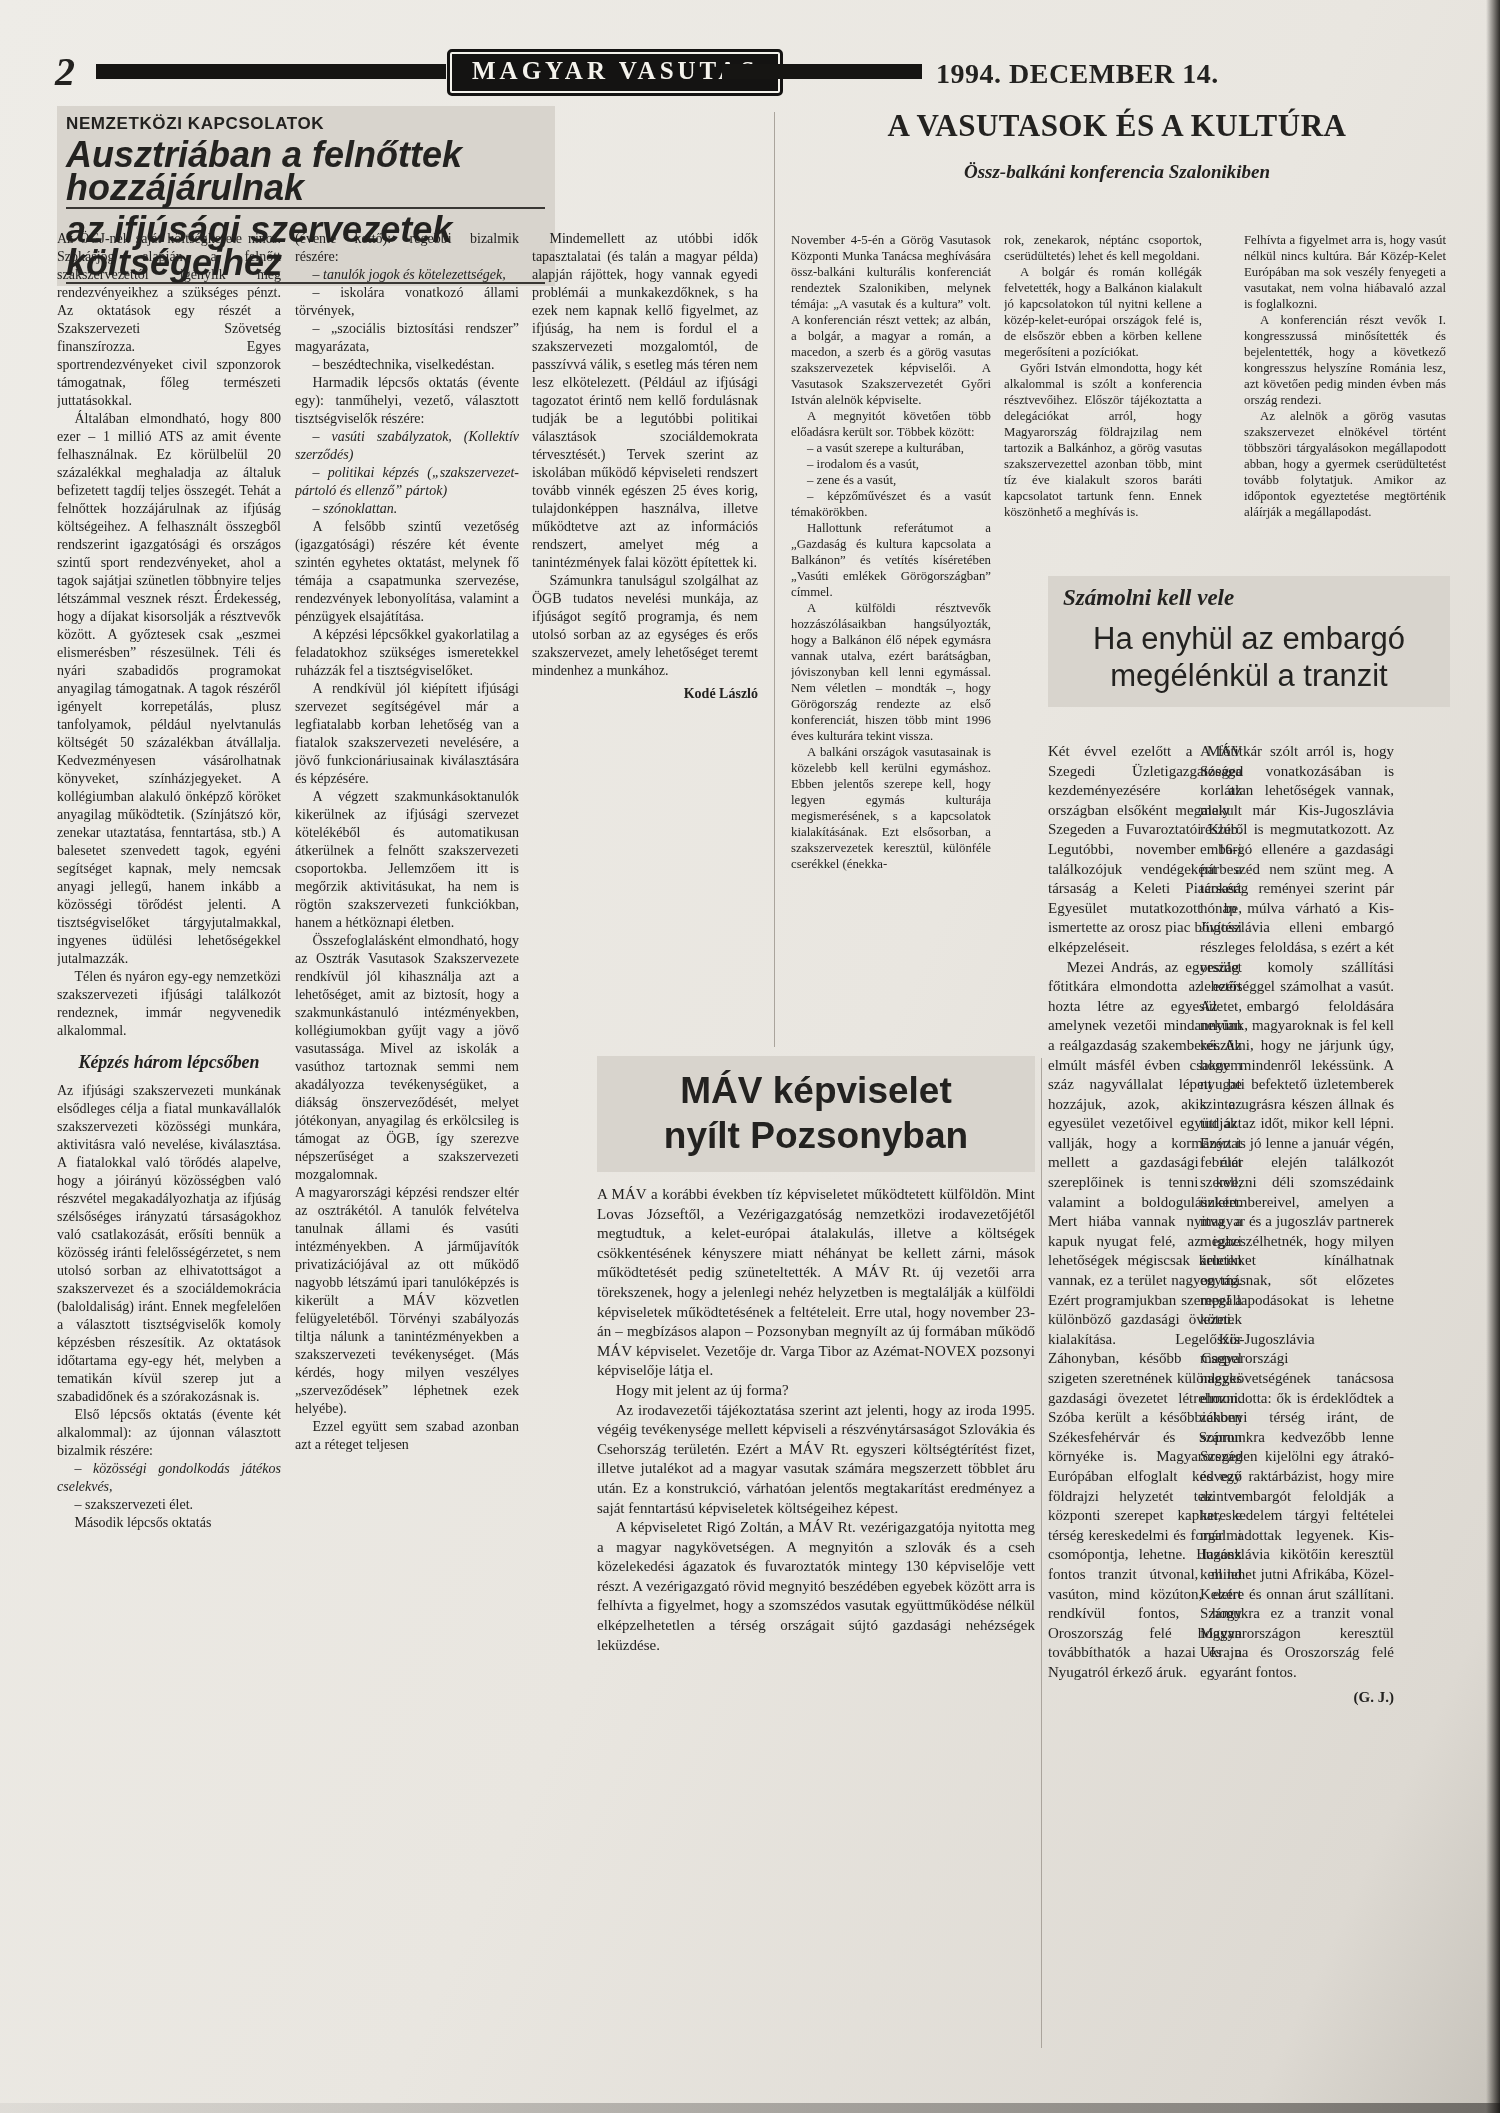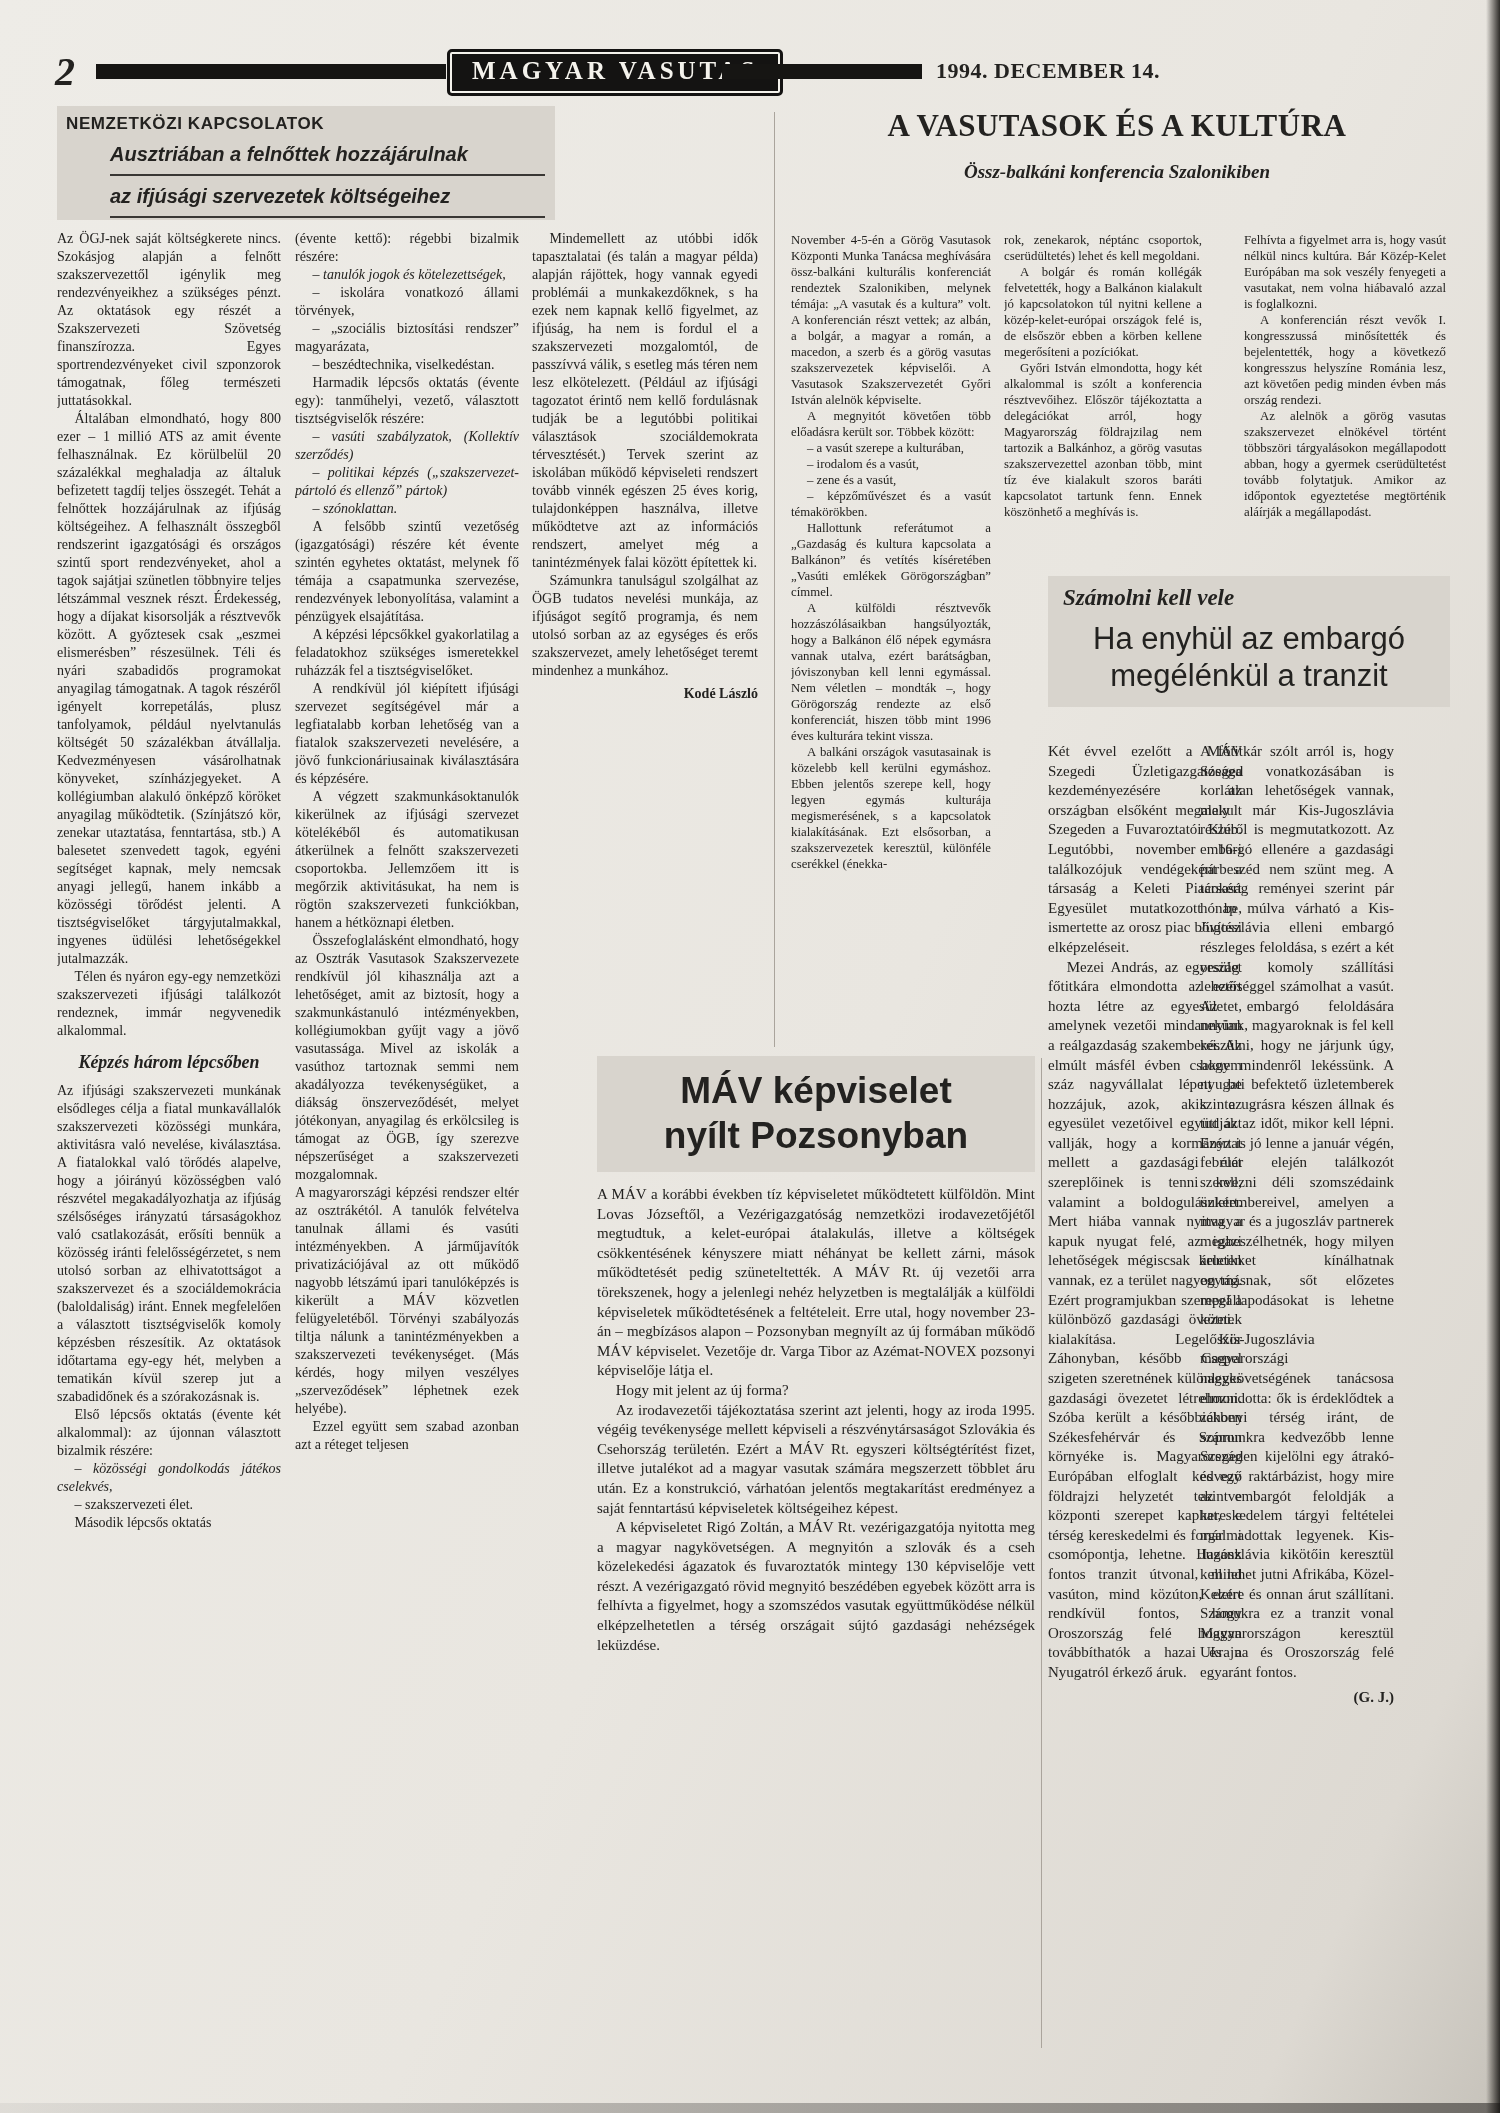--- a/index.html
+++ b/index.html
@@ -17,41 +17,41 @@
     background:linear-gradient(to right, rgba(0,0,0,.05), rgba(20,18,16,.5)); }
 
   
   .hdr-num { position:absolute; left:55px; top:48px; font-size:40px; font-weight:700; font-style:italic; }
   .hdr-bar { position:absolute; top:64px; height:15px; background:#161513; }
   .hdr-bar.b1 { left:96px;  width:350px; }
   .hdr-bar.b2 { left:722px; width:200px; }
   .masthead-box { position:absolute; left:450px; top:52px; background:#141312; color:#f4f2ec;
     border:2px solid #f4f2ec; outline:3px solid #141312; border-radius:2px;
     padding:3px 20px 6px; font-weight:700; font-size:25px; letter-spacing:4px; white-space:nowrap; }
-  .hdr-date { position:absolute; left:936px; top:58px; font-size:22px; font-weight:700; letter-spacing:.5px; white-space:nowrap; }
+  .hdr-date { position:absolute; left:936px; top:58px; font-size:28px; font-weight:700; letter-spacing:.5px; white-space:nowrap; }
 
   
   .col { position:absolute; text-align:justify; overflow:hidden; }
   .col p { margin:0; text-indent:1.25em; }
   .col p.first  { text-indent:0; }
   .col p.i      { font-style:italic; }
   .col p.sub    { text-indent:0; text-align:center; font-weight:700; font-style:italic;
                   font-size:1.28em; line-height:1.15; padding:12px 6px 9px; }
   .col p.byline { text-indent:0; text-align:right; font-weight:700; padding-top:5px; }
 
   .austria-col { font-size:14px;   line-height:18px; }
   .kultura-col { font-size:12.8px; line-height:16px; }
   .pozsony-col { font-size:15px;   line-height:19.6px; }
   .embargo-col { font-size:15px;   line-height:19.6px; }
 
   
   .a-head { position:absolute; left:57px; top:106px; width:498px; background:var(--panel,#d8d4cd); padding:8px 10px 2px 9px; }
   .a-kicker { font-family:"Liberation Sans",sans-serif; font-weight:700; font-size:17px; letter-spacing:.6px; }
   .a-hl { font-family:"Liberation Sans",sans-serif; font-weight:700; font-style:italic;
-          font-size:20px; line-height:33px; border-bottom:2.5px solid #393734; padding:4px 0 3px;margin-left:44px; }
+          font-size:36px; line-height:33px; border-bottom:2.5px solid #393734; padding:4px 0 3px; }
 
   .a-c1 { left:57px;  top:230px; width:224px; }
   .a-c2 { left:295px; top:230px; width:224px; }
   .a-c3 { left:532px; top:230px; width:226px; max-height:800px; }
 
   
   .k-head { position:absolute; left:788px; top:108px; width:658px; text-align:center; }
   .k-hl  { font-weight:700; font-size:31px; letter-spacing:.5px; }
   .k-sub { font-weight:700; font-style:italic; font-size:19px; margin-top:17px; }
 

